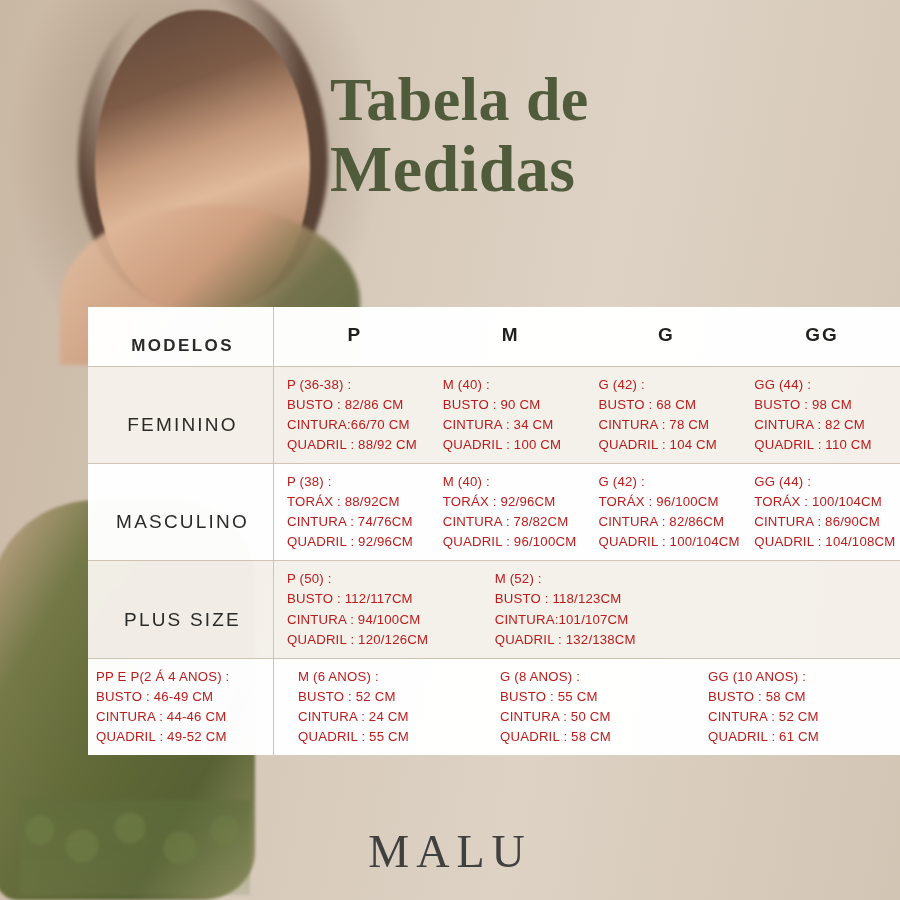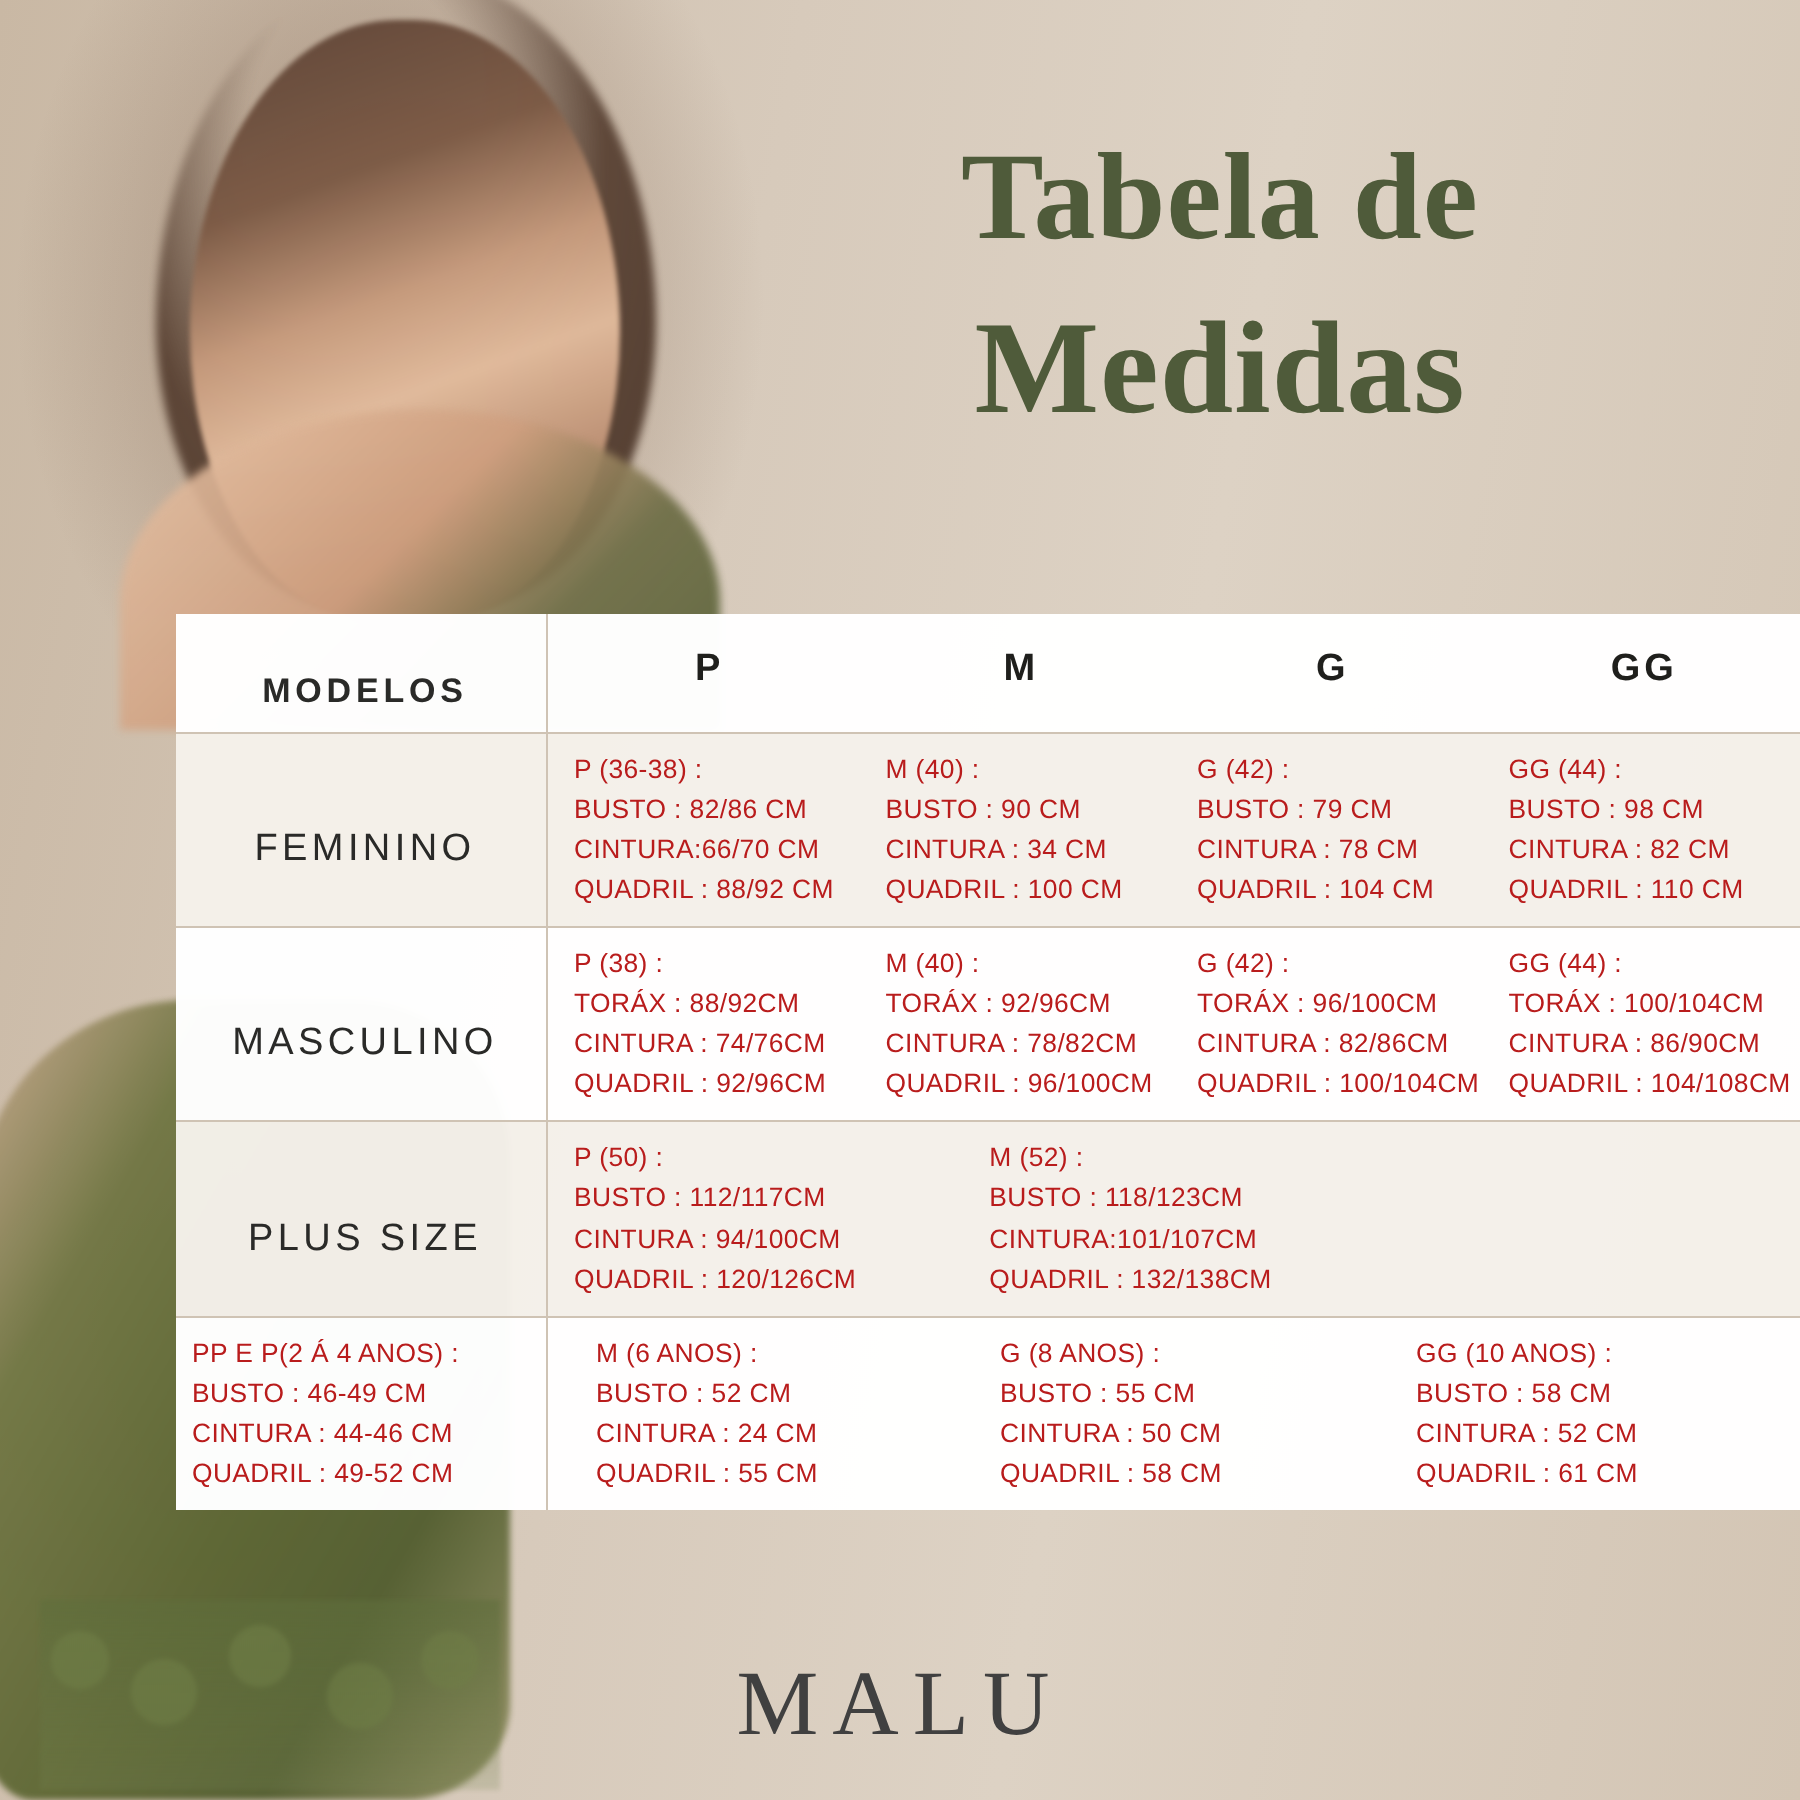--- a/index.html
+++ b/index.html
@@ -80,29 +80,29 @@
     filter: blur(1.4px);
     opacity: .85;
   }
 
   
   .title {
     position: absolute;
     left: 330px;
     top: 68px;
     width: 560px;
-    text-align: center;
+    text-align: left;
     font-family: "Liberation Serif", "DejaVu Serif", serif;
     font-weight: bold;
     font-size: 62px;
     line-height: 1.02;
     color: #4f5b3a;
     letter-spacing: 0.5px;
   }
-  .title .line2 { display: block; font-size: 66px; margin-top: 20px; }
+  .title .line2 { display: block; font-size: 66px; margin-top: 4px; }
 
   
   .table-wrap {
     position: absolute;
     left: 88px;
     top: 307px;
     width: 812px;
     background: rgba(255,255,255,0.82);
   }
   .row {
@@ -226,21 +226,21 @@
           <span class="ln">QUADRIL : 88/92 CM</span>
         </div>
         <div class="col">
           <span class="hdr">M (40) :</span>
           <span class="ln">BUSTO : 90 CM</span>
           <span class="ln">CINTURA : 34 CM</span>
           <span class="ln">QUADRIL : 100 CM</span>
         </div>
         <div class="col">
           <span class="hdr">G (42) :</span>
-          <span class="ln">BUSTO : 79 CM</span>
+          <span class="ln">BUSTO : 68 CM</span>
           <span class="ln">CINTURA : 78 CM</span>
           <span class="ln">QUADRIL : 104 CM</span>
         </div>
         <div class="col">
           <span class="hdr">GG (44) :</span>
           <span class="ln">BUSTO : 98 CM</span>
           <span class="ln">CINTURA : 82 CM</span>
           <span class="ln">QUADRIL : 110 CM</span>
         </div>
       </div>

